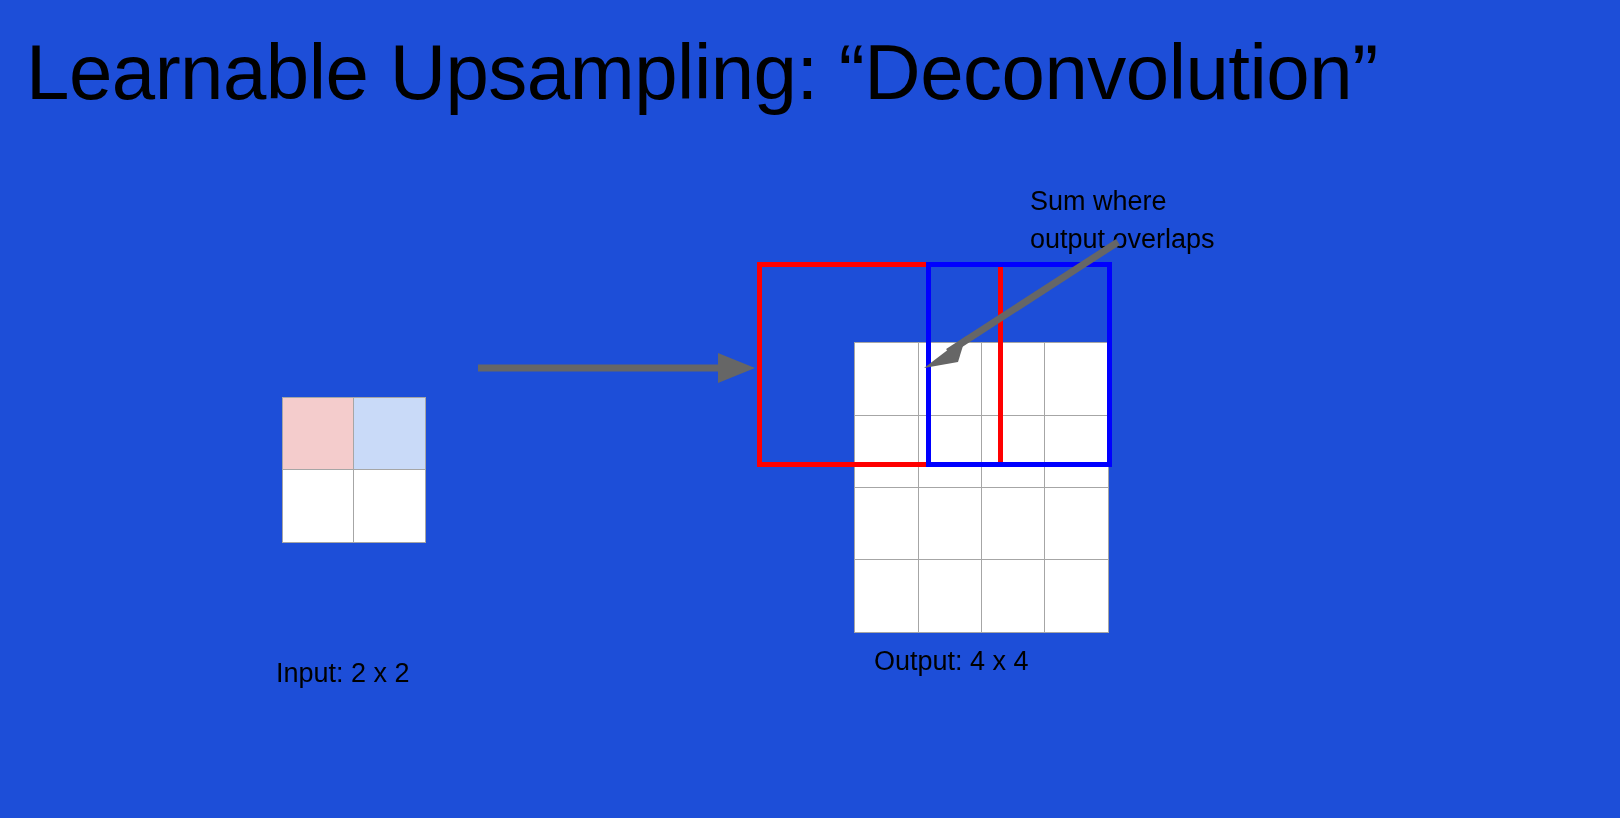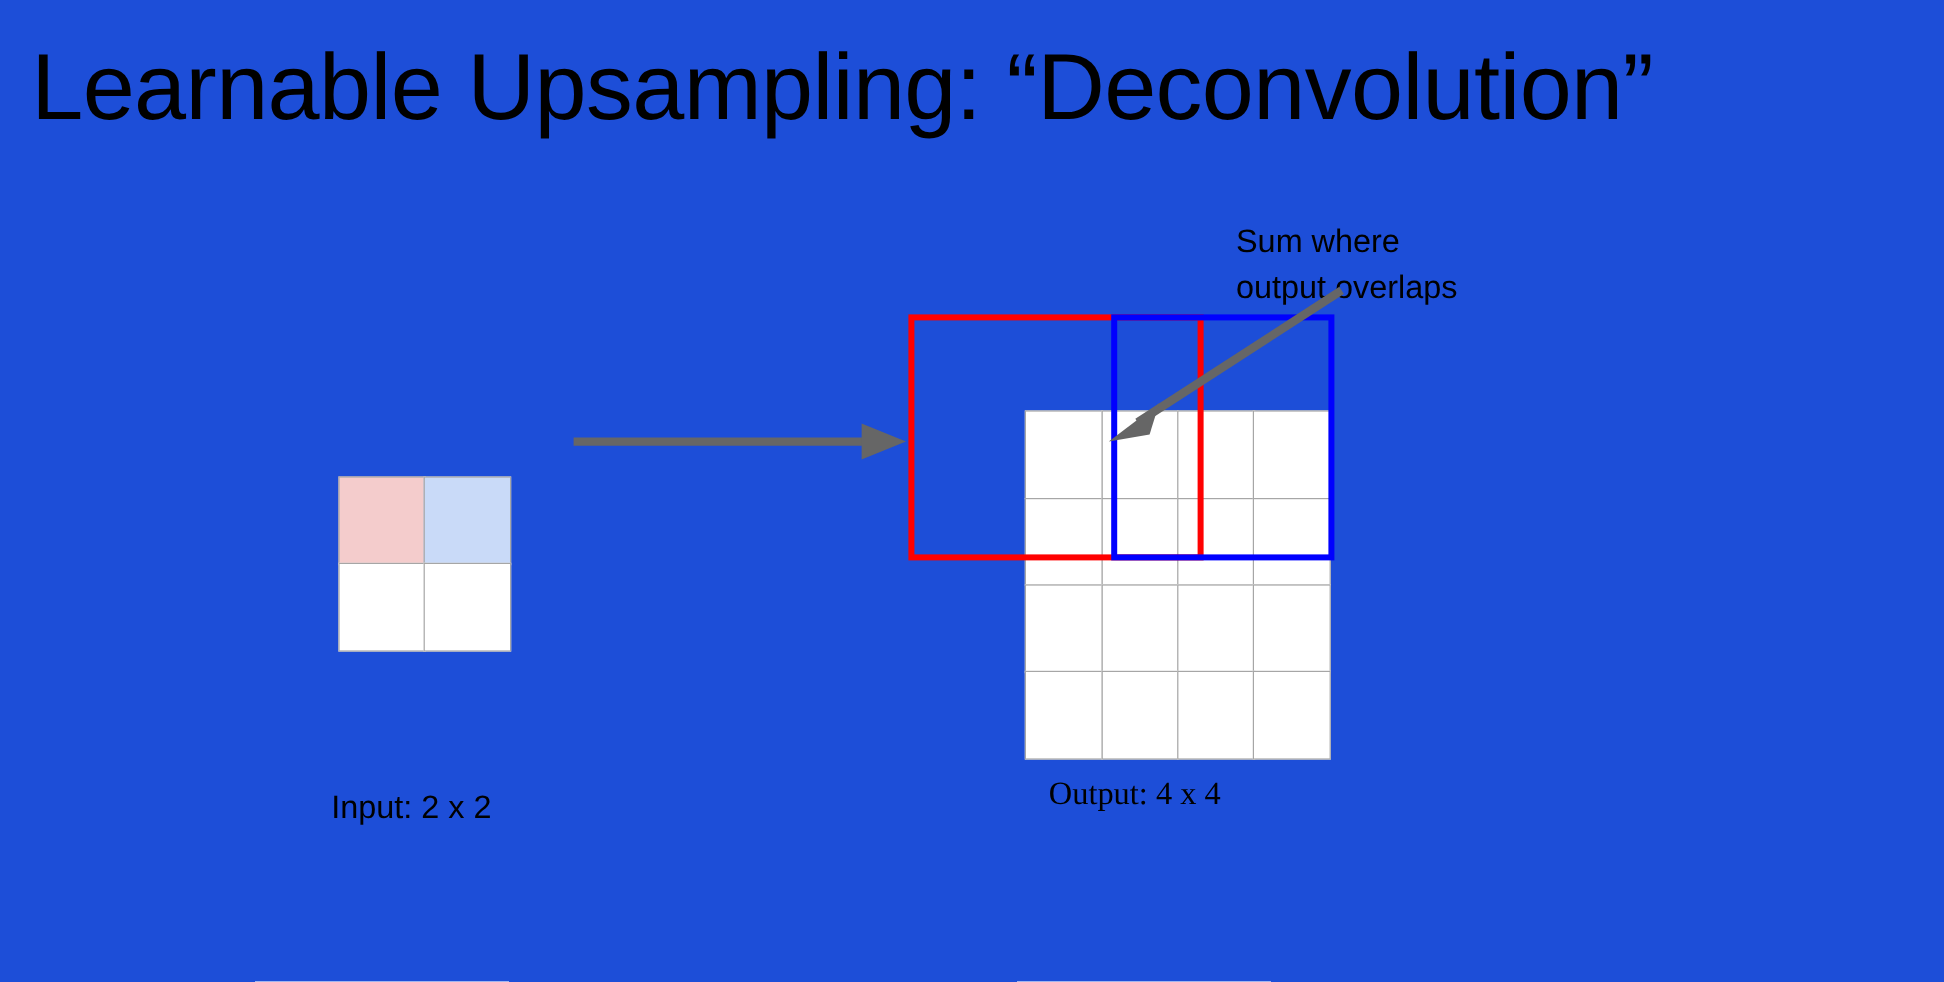--- a/index.html
+++ b/index.html
@@ -63,21 +63,20 @@
     top: 642px;
     width: 260px;
     white-space: nowrap;
     margin-top: 12px;
   }
   #output-caption {
     left: 874px;
     top: 642px;
     width: 260px;
     white-space: nowrap;
-    font-family: Liberation Serif, serif;
   }
 
   
   #input-grid {
     position: absolute;
     left: 283px;
     top: 398px;
     width: 142px;
     height: 144px;
     display: grid;

